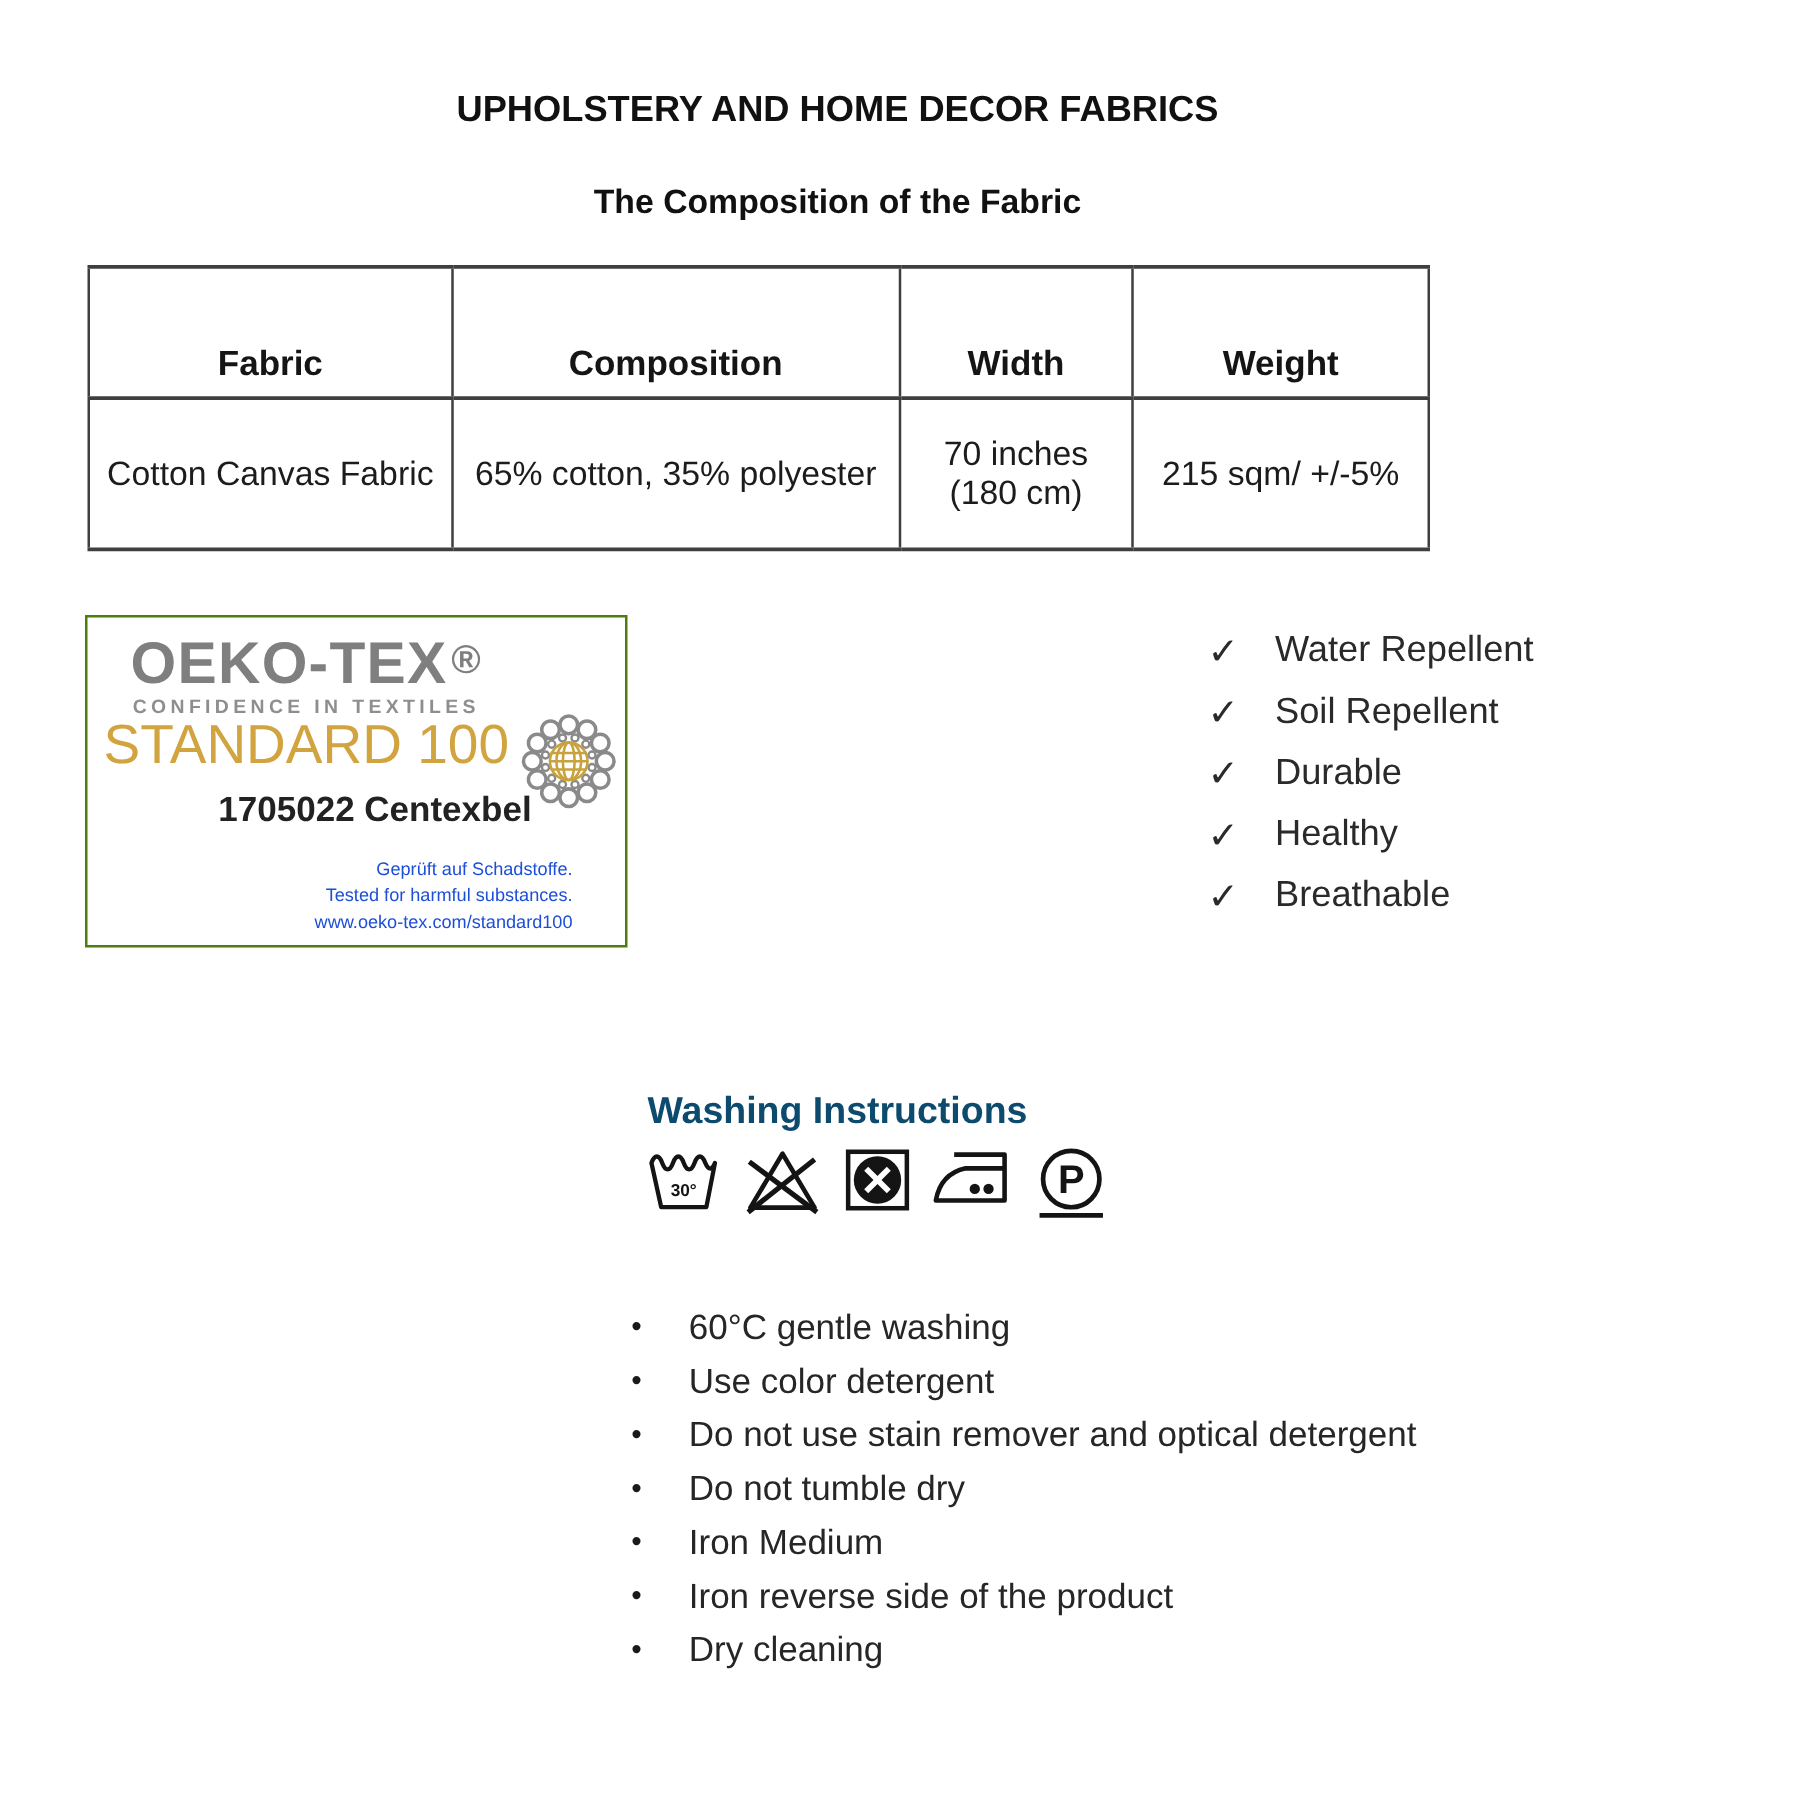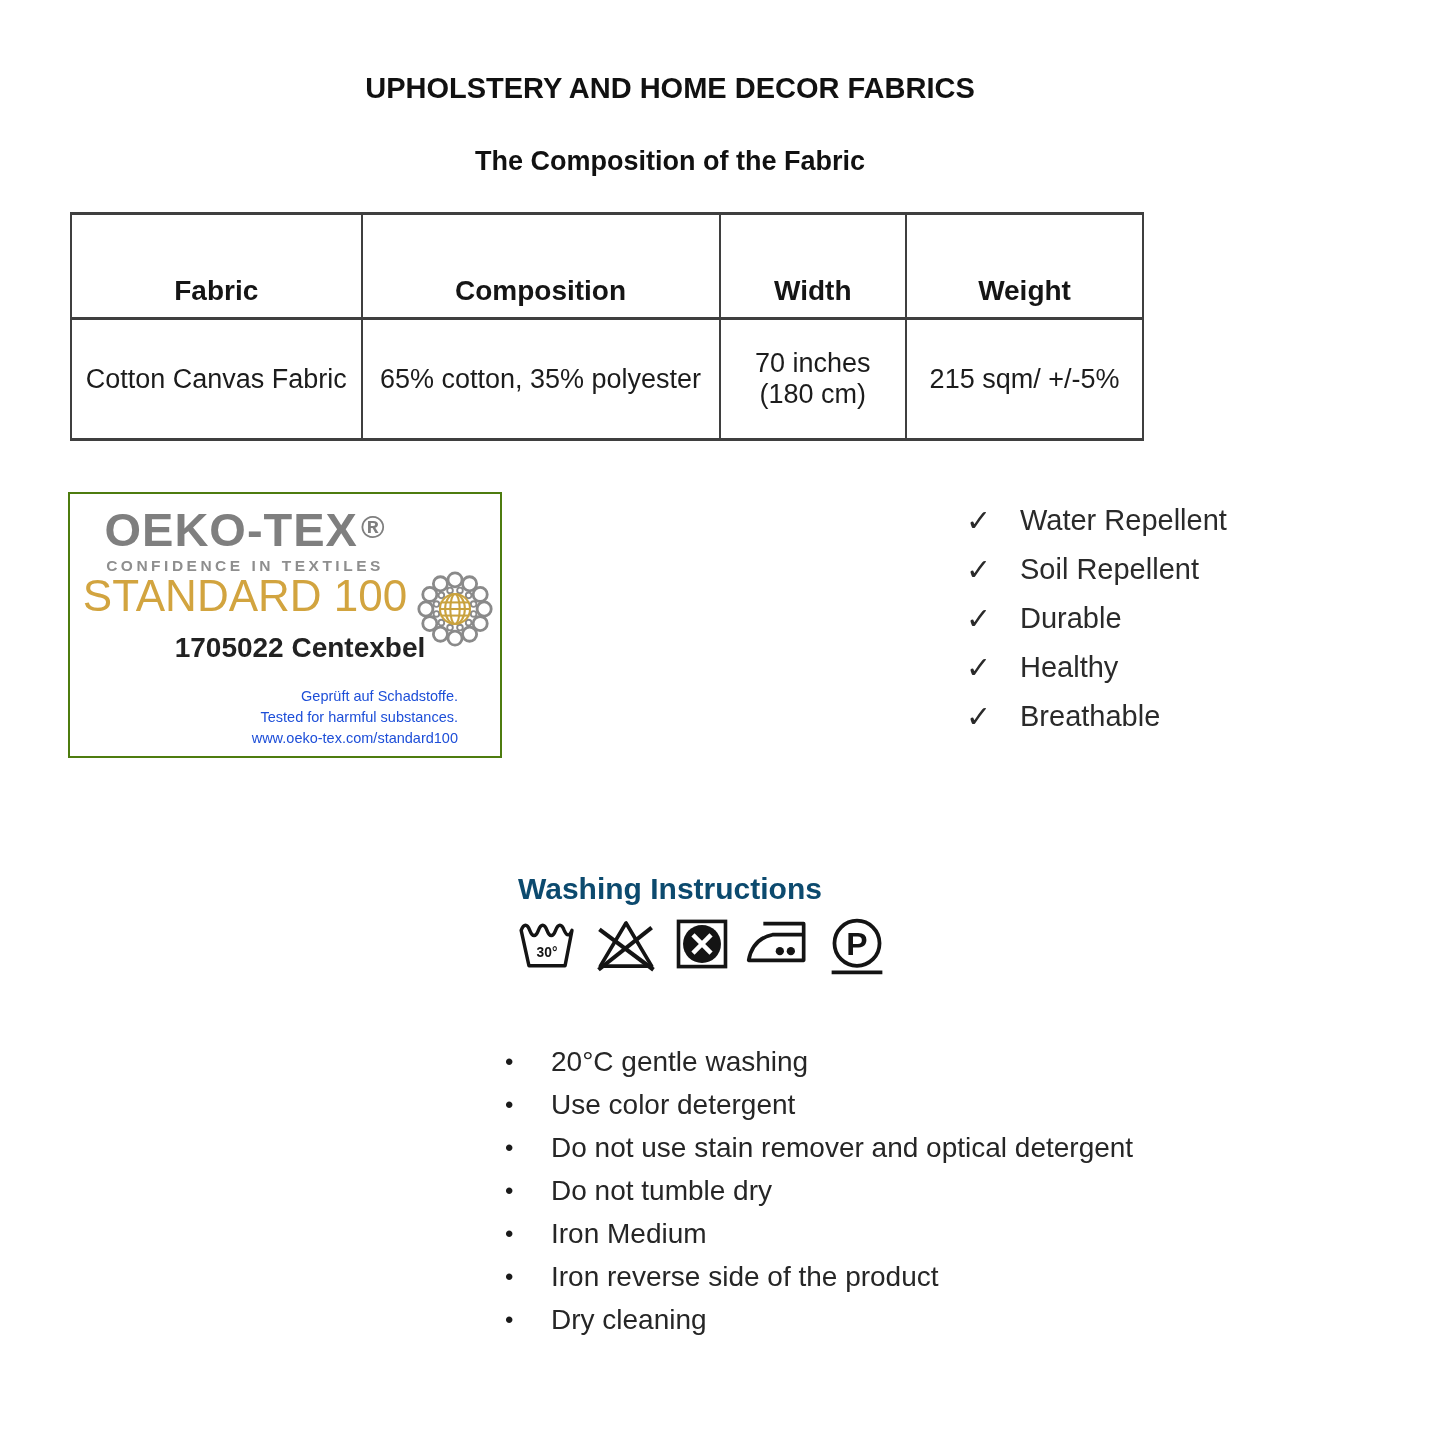--- a/index.html
+++ b/index.html
@@ -192,21 +192,21 @@
     <svg width="62" height="62" viewBox="0 0 66 66">
       <circle cx="33" cy="29" r="24" fill="none" stroke="#141414" stroke-width="4"></circle>
       <text x="33" y="41" text-anchor="middle" font-size="34" font-weight="bold">P</text>
       <line x1="6" y1="60" x2="60" y2="60" stroke="#141414" stroke-width="4"></line>
     </svg>
   </div>
 
   <div class="instructions">
     <div class="instruction-item">
         <span class="bullet">•</span>
-        <span>20°C gentle washing</span>
+        <span>60°C gentle washing</span>
       </div>
     <div class="instruction-item">
         <span class="bullet">•</span>
         <span>Use color detergent</span>
       </div>
     <div class="instruction-item">
         <span class="bullet">•</span>
         <span>Do not use stain remover and optical detergent</span>
       </div>
     <div class="instruction-item">

